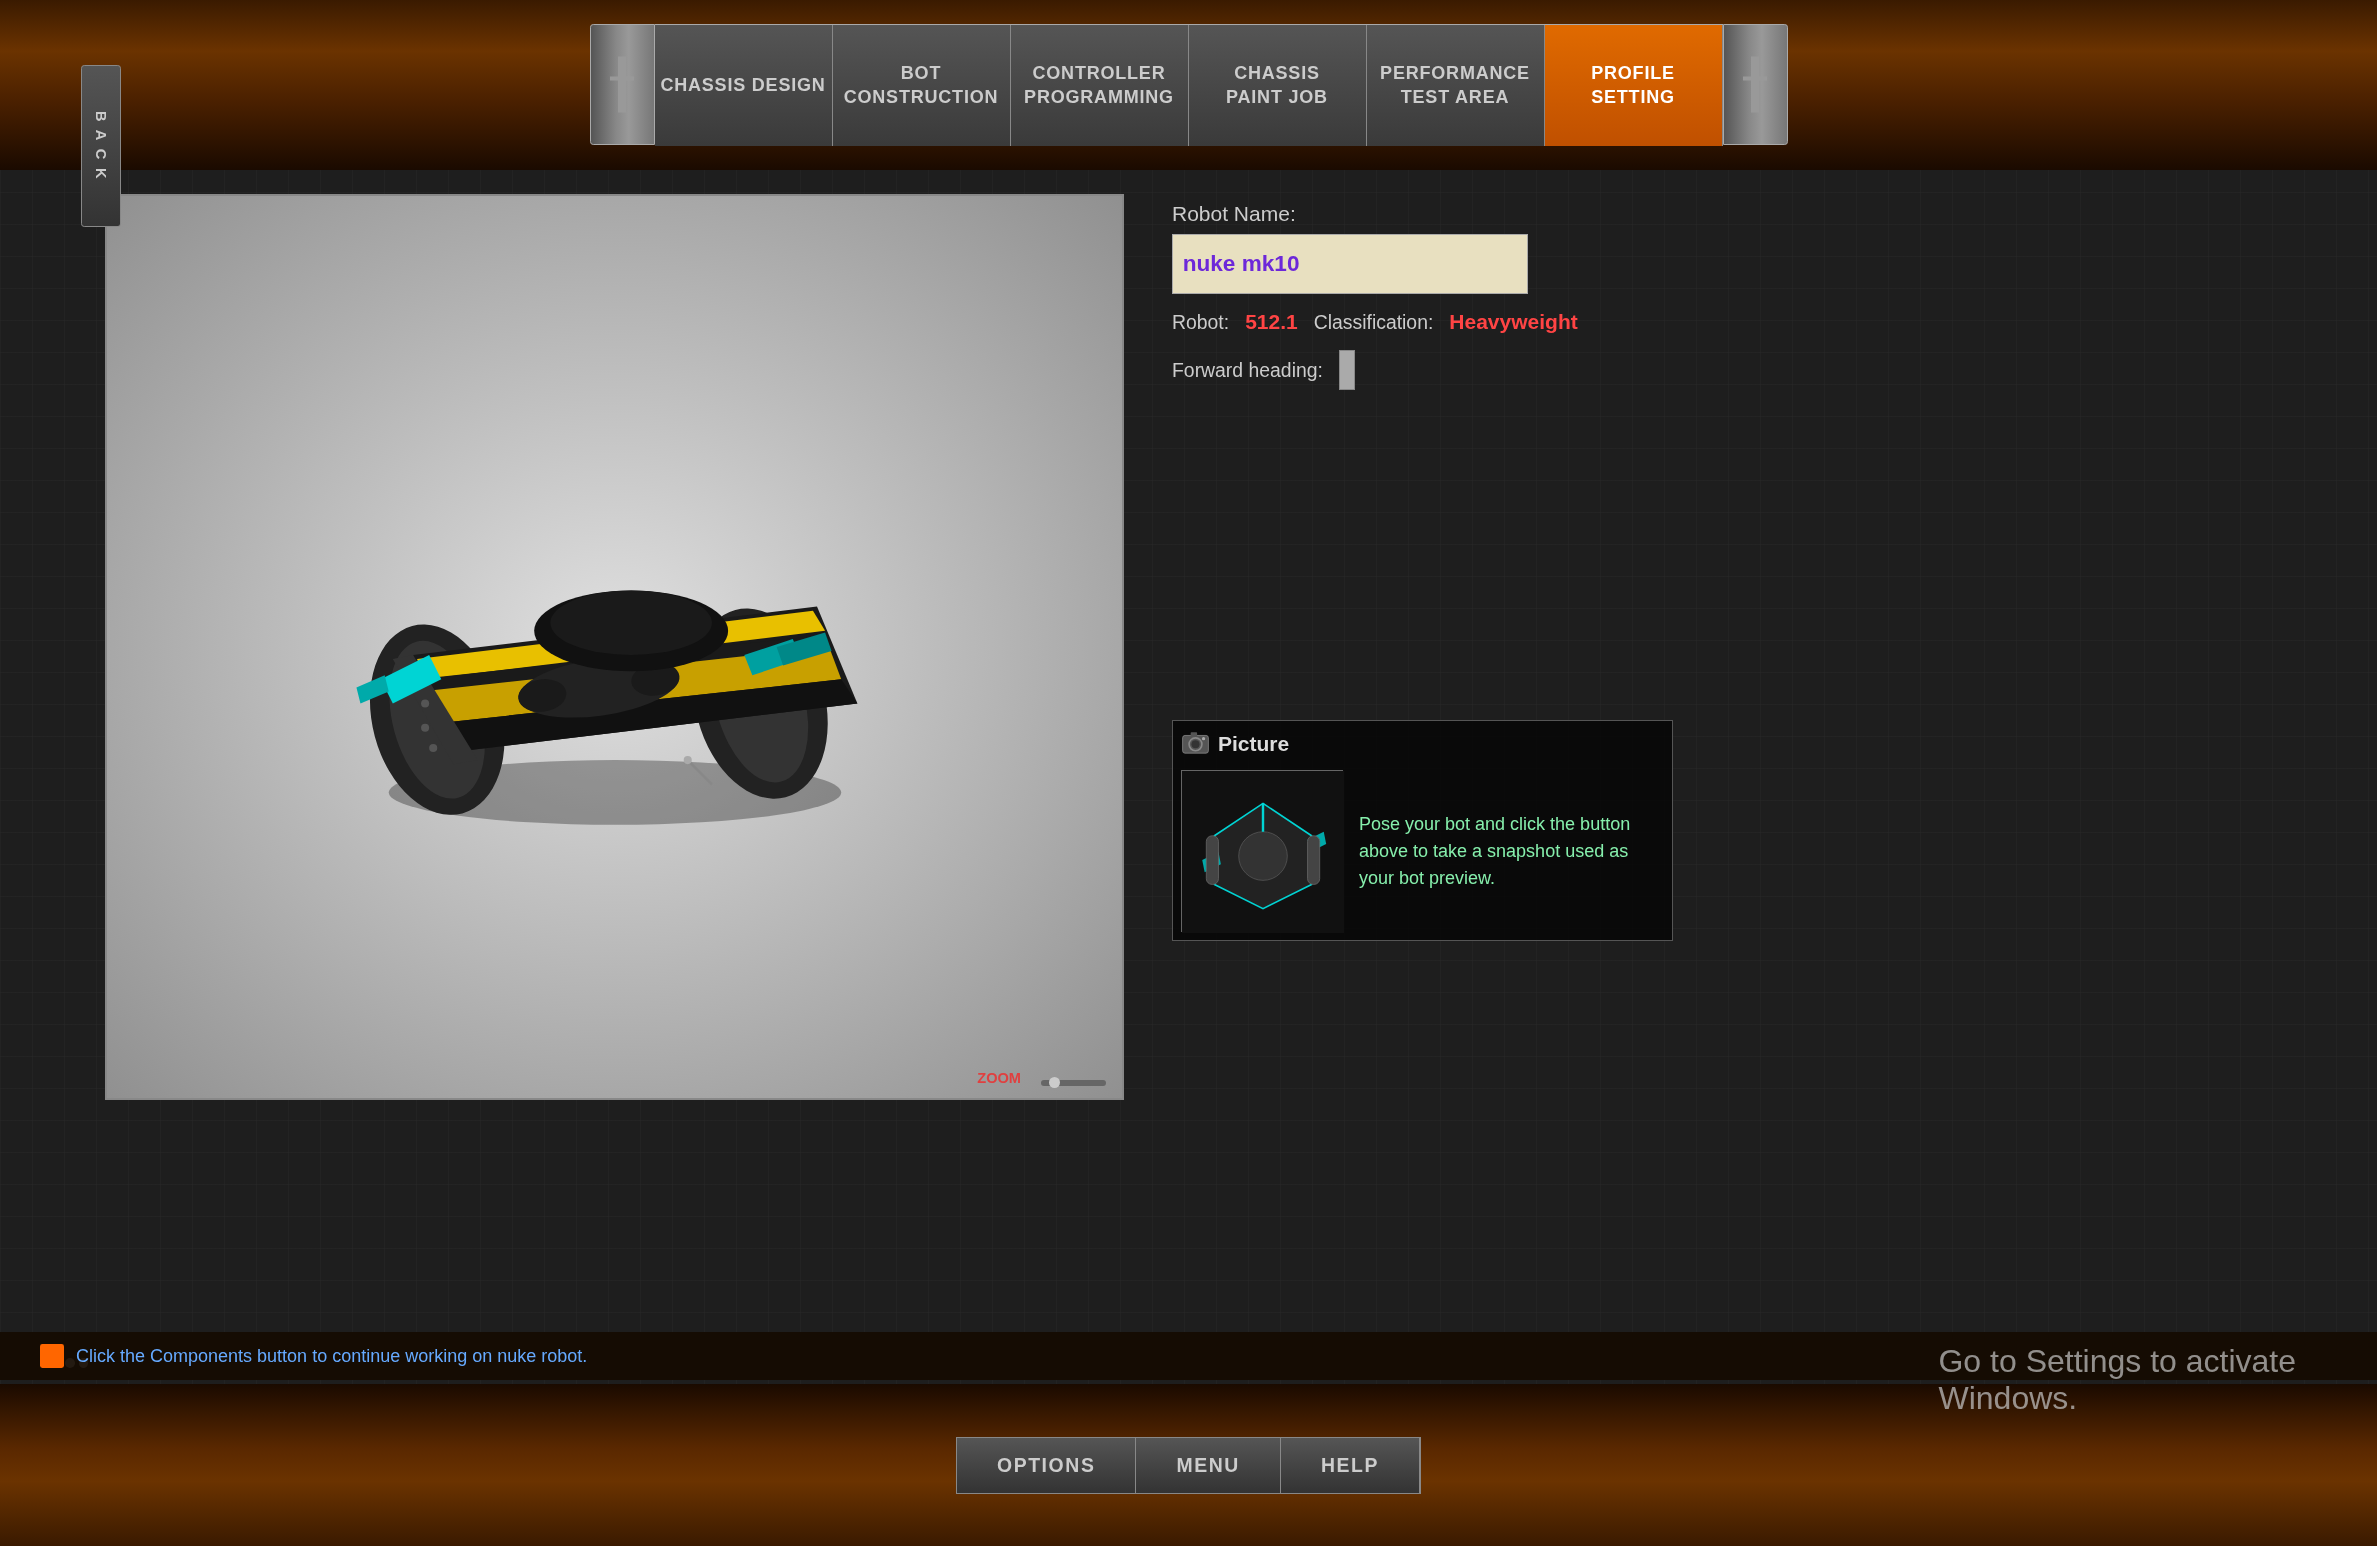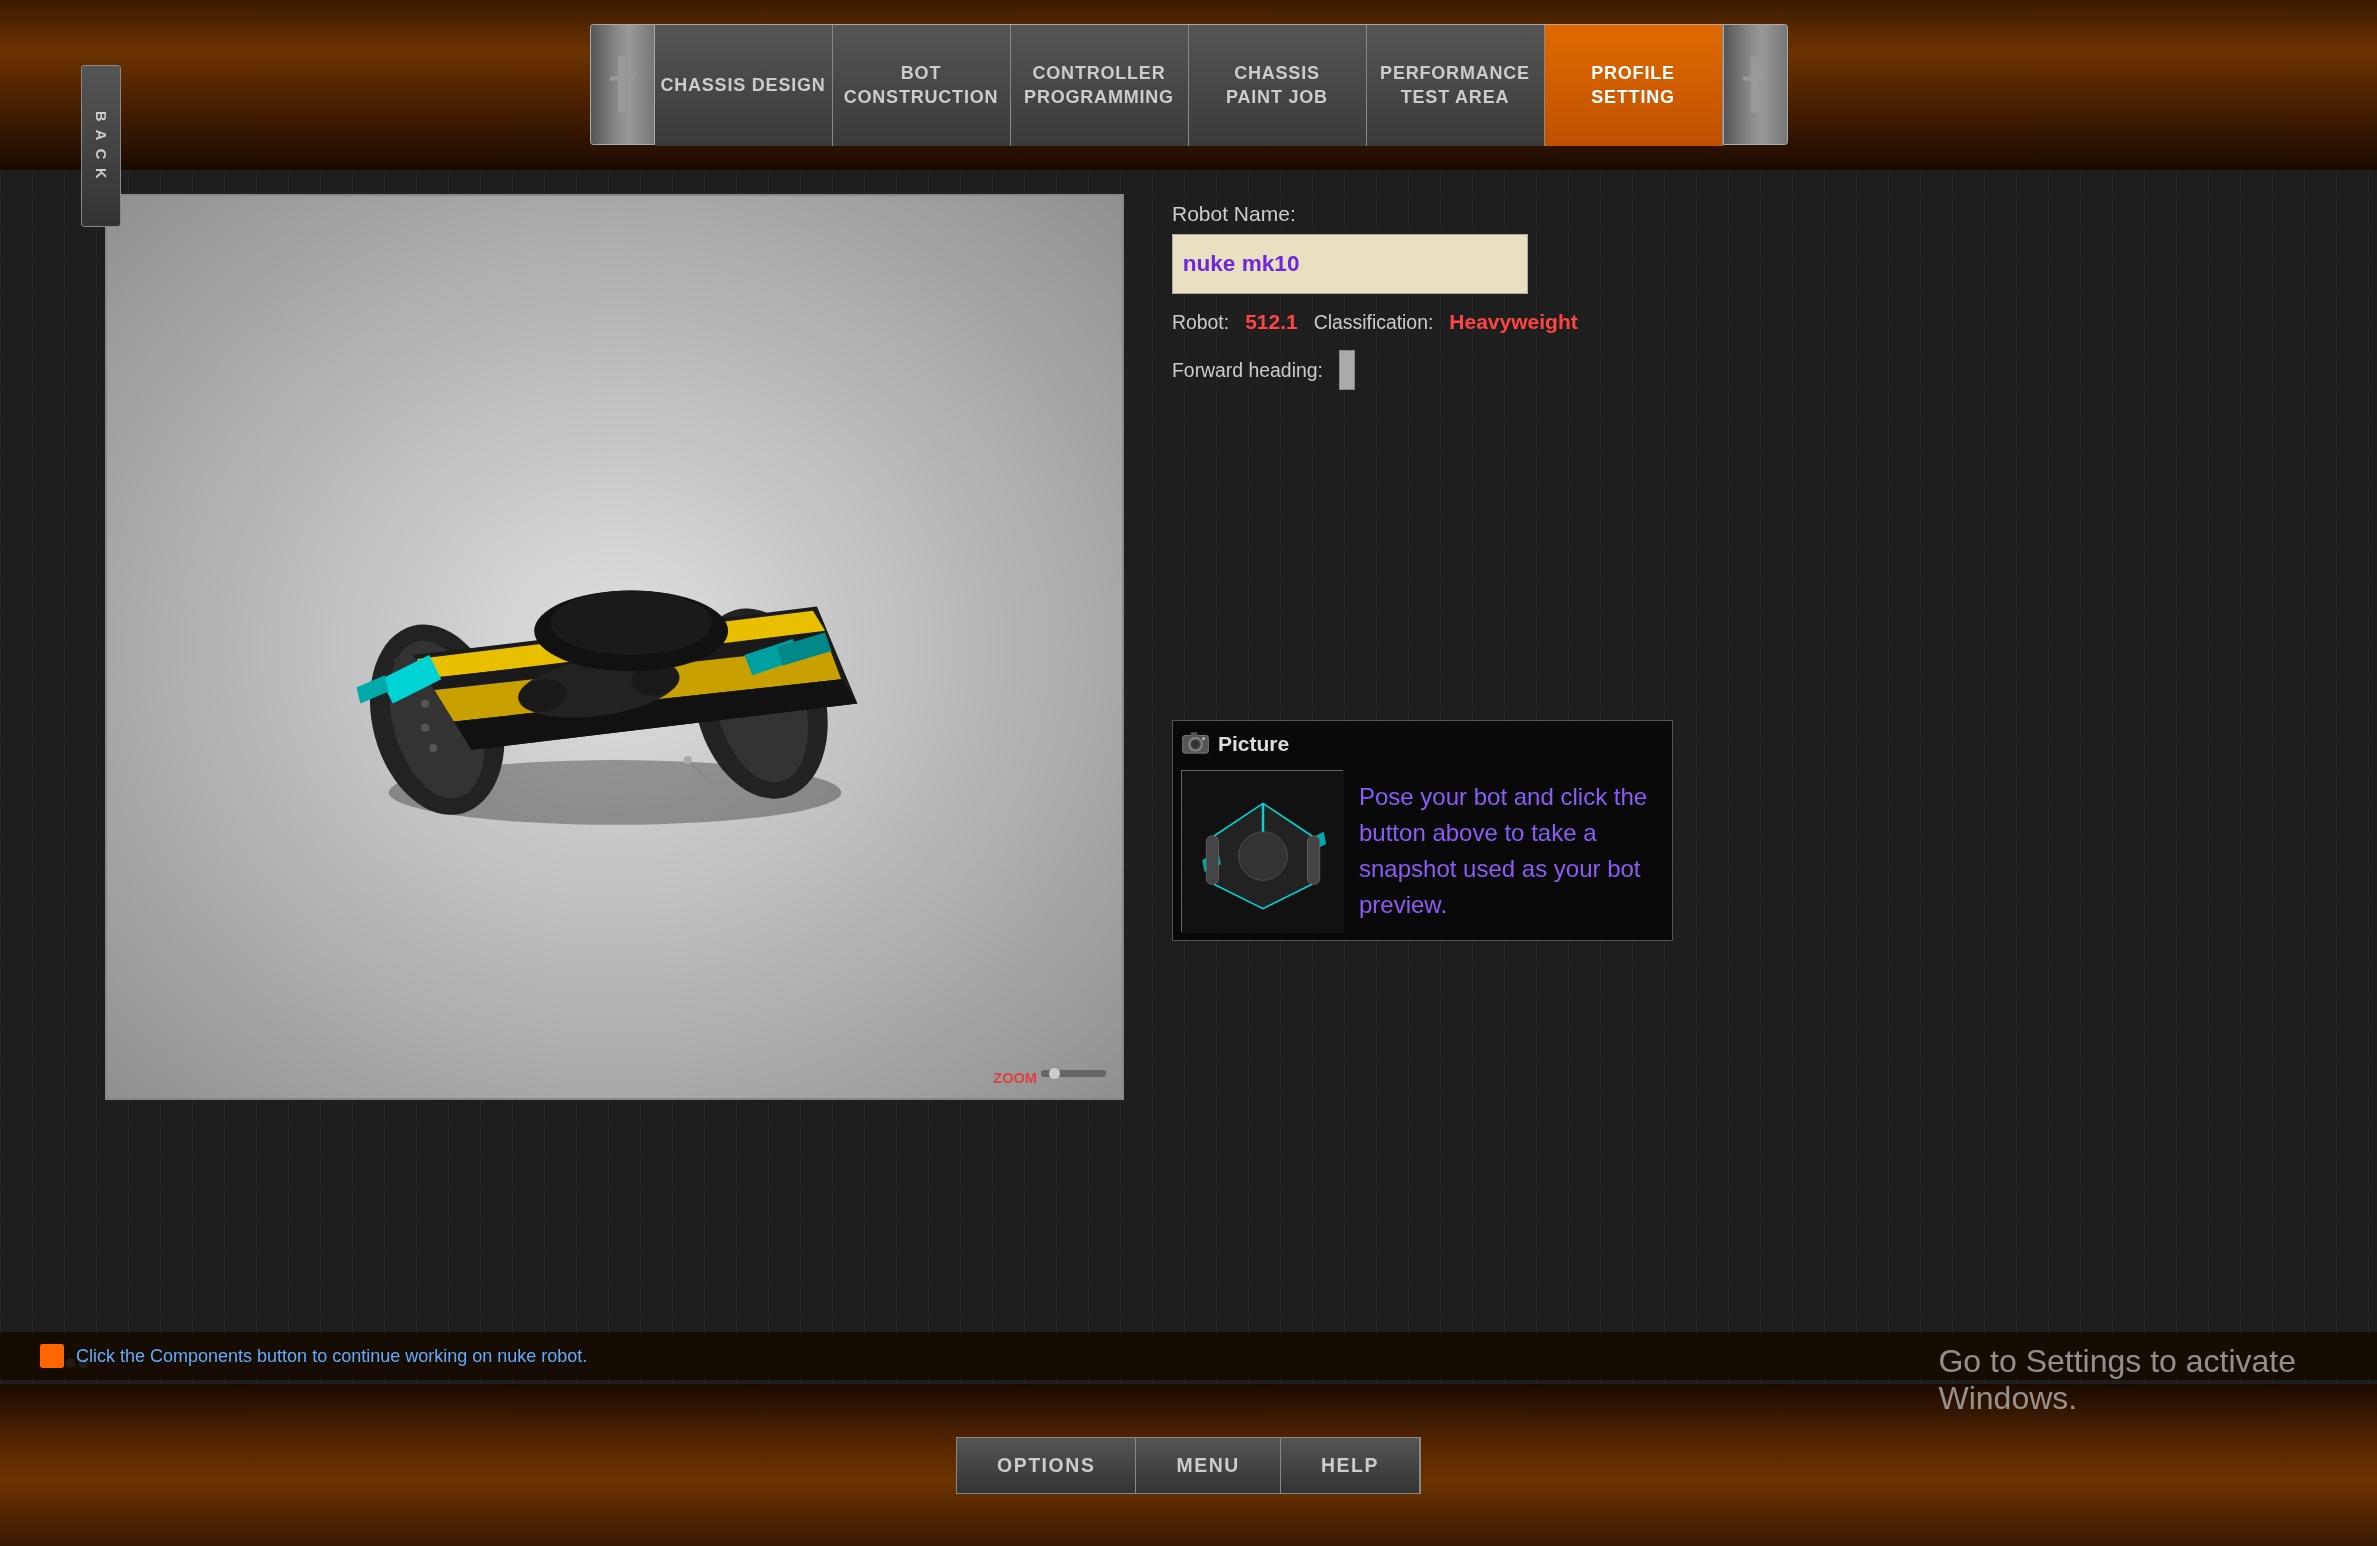--- a/index.html
+++ b/index.html
@@ -166,22 +166,22 @@
       left: 50%;
       transform: translate(-50%, -50%);
     }
 
     
     .zoom-control {
       position: absolute;
       bottom: 12px;
       right: 16px;
       display: flex;
-      align-items: flex-start;
-      gap: 4px;
+      align-items: flex-end;
+      gap: 20px;
       z-index: 15;
     }
 
     .zoom-label {
       color: #e04040;
       font-size: 14.6px;
       font-weight: bold;
     }
 
     .zoom-slider {
@@ -313,22 +313,22 @@
 
     .picture-preview {
       width: 162px;
       height: 162px;
       border: 1.6px solid #666;
       background: #1a1a1a;
       flex-shrink: 0;
     }
 
     .picture-text {
-      color: #8b5cf6;
-      font-size: 24px;
+      color: #86efac;
+      font-size: 18px;
       line-height: 1.5;
     }
 
     
     .activate-windows {
       position: absolute;
       bottom: 129px;
       right: 81px;
       z-index: 20;
     }

